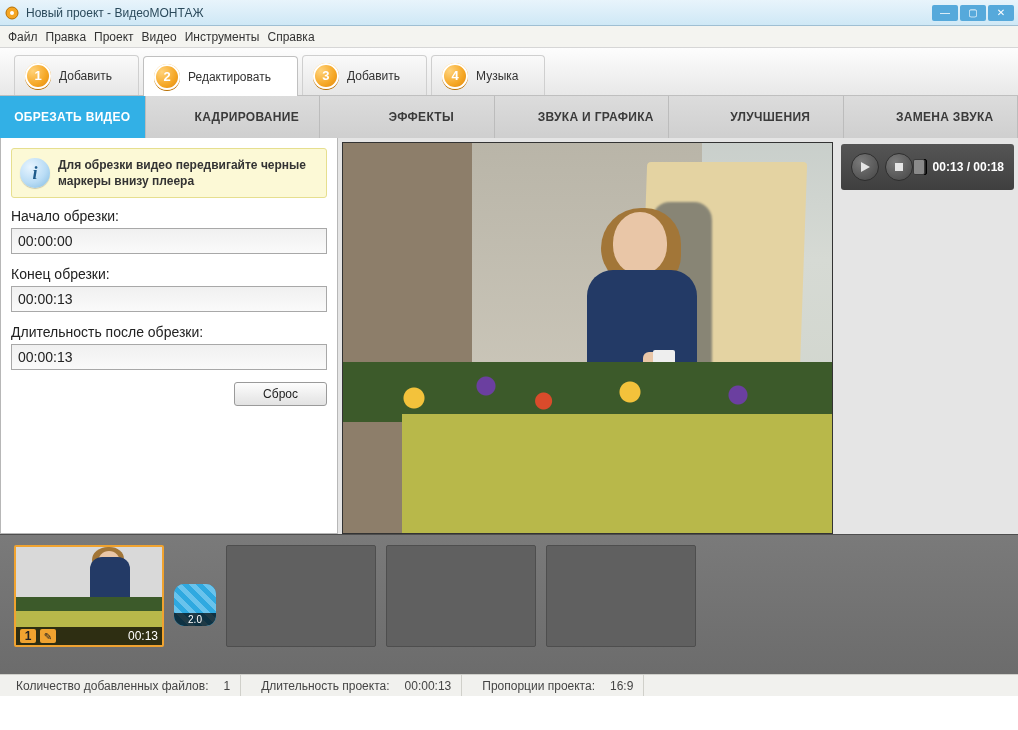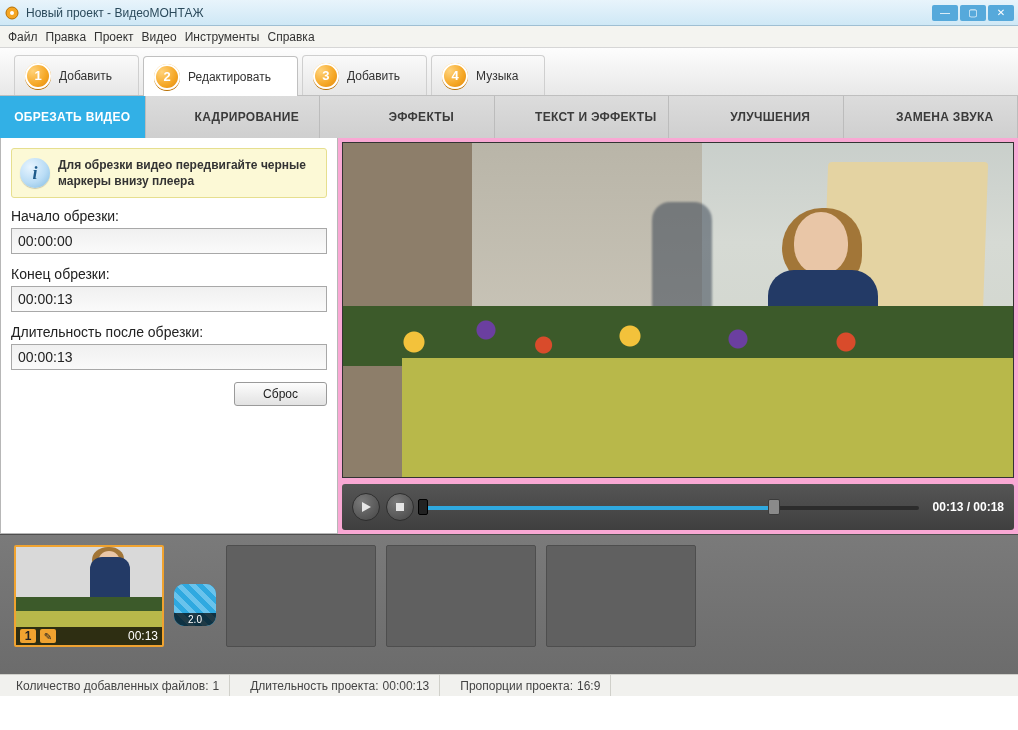--- a/index.html
+++ b/index.html
@@ -33,21 +33,21 @@
 
 .mainrow { display:flex; height:396px; background:#555; }
 .leftpanel { width:338px; background:#fff; border:1px solid #b7b7b7; border-top:none; padding:10px; }
 .infobox { background:#fcf9d6; border:1px solid #e6df8f; border-radius:3px; padding:8px 8px 8px 46px; position:relative; color:#333; font-weight:bold; margin-bottom:10px; line-height:1.35; }
 .infobox .i { position:absolute; left:8px; top:50%; transform:translateY(-50%); width:30px; height:30px; border-radius:50%; background:radial-gradient(circle at 35% 30%,#e8f5ff,#b9dcf5 55%,#7fb9e0); display:flex; align-items:center; justify-content:center; color:#1e5b8b; font-style:italic; font-family:Georgia,serif; font-size:18px; font-weight:bold; box-shadow:0 1px 1px rgba(0,0,0,.2);}
 .field-label { color:#222; font-size:14px; margin-bottom:4px; }
 .field-value { width:100%; height:26px; border:1px solid #a8a8a8; background:linear-gradient(#f0f0f0,#fafafa); padding:0 6px; display:flex; align-items:center; font-size:14px; color:#222; margin-bottom:12px; }
 .reset-wrap { display:flex; justify-content:flex-end; }
 .btn { height:24px; padding:0 28px; border:1px solid #9a9a9a; border-radius:3px; background:linear-gradient(#fdfdfd,#e2e2e2); cursor:pointer; color:#222; }
 
-.preview { flex:1; background:#f9a8d4; display:flex; flex-direction:column; }
+.preview { flex:1; background:#e5e5e5; display:flex; flex-direction:row; }
 .preview-img { flex:1; margin:4px 4px 0 4px; position:relative; background:#d9d9d9; overflow:hidden; }
 .preview-img .scene { position:absolute; inset:0; }
 
 .sky { position:absolute; inset:0; background:linear-gradient(#c9cfcb,#d6dad4 30%,#cdd2c8); }
 .bld { position:absolute; left:0; top:0; width:140px; height:100%; background:#8d7e6a; }
 .bld2 { position:absolute; left:130px; top:0; width:230px; height:100%; background:linear-gradient(#b9b5a8,#d5d0c3); }
 .umb { position:absolute; right:30px; top:20px; width:160px; height:240px; background:#e4d3a2; border-radius:4px; transform:skewX(-2deg);}
 .woman { position:absolute; right:120px; top:60px; width:160px; height:220px; }
 .woman .head{position:absolute;left:60px;top:10px;width:54px;height:62px;background:#e9c6a7;border-radius:50% 50% 46% 46%;}
 .woman .hair{position:absolute;left:48px;top:6px;width:80px;height:80px;background:#a27638;border-radius:50% 45% 40% 50%;}
@@ -91,21 +91,21 @@
 .clipbar .edit::before{content:"✎";color:#222;font-size:10px;}
 .trans { width:42px; height:42px; align-self:center; background:#2fa9e0; border-radius:10px; position:relative; overflow:hidden; }
 .trans::before{content:"";position:absolute;inset:0;background:repeating-linear-gradient(45deg,#69c3ec 0 5px,#2fa9e0 5px 10px);}
 .trans .lbl{position:absolute;left:0;right:0;bottom:0;background:rgba(0,0,0,.7);color:#fff;text-align:center;font-size:10px;line-height:13px;}
 .addclip { width:150px; height:102px; background:#606060; border:1px solid #4e4e4e; border-radius:2px; display:flex; flex-direction:column; align-items:center; justify-content:center; gap:8px; color:#9c9c9c; cursor:pointer; }
 .addclip svg{width:42px;height:42px;fill:#8a8a8a;}
 .ph { width:150px; height:102px; background:#606060; border:1px solid #4e4e4e; border-radius:2px; }
 
 
 .status { height:22px; background:#f1f1ee; border-top:1px solid #cfcfca; display:flex; align-items:center; padding:0 6px; gap:10px; color:#444; }
-.status .cell{ padding:0 10px; border-right:1px solid #d0d0ca; height:100%; display:flex; align-items:center; gap:4px;}
+.status .cell{ padding:0 10px; border-right:1px solid #d0d0ca; height:100%; display:flex; align-items:center; gap:15px;}
 </style>
 </head>
 <body>
 
 <div class="titlebar">
   <span class="app-icon">
     <svg viewBox="0 0 16 16">
         <circle cx="8" cy="8" r="6" fill="#f5a623" stroke="#b76f00"></circle>
         <circle cx="8" cy="8" r="2" fill="#fff"></circle>
       </svg>
@@ -143,21 +143,21 @@
   <div class="steptab">
     <span class="stepicon">4</span>
     <span>Музыка</span>
   </div>
 </div>
 
 <div class="subtabs">
   <div class="subtab active">ОБРЕЗАТЬ ВИДЕО</div>
   <div class="subtab">КАДРИРОВАНИЕ</div>
   <div class="subtab">ЭФФЕКТЫ</div>
-  <div class="subtab">ТЕКСТ И ЭФФЕКТЫ</div>
+  <div class="subtab">ЗВУКА И ГРАФИКА</div>
   <div class="subtab">УЛУЧШЕНИЯ</div>
   <div class="subtab">ЗАМЕНА ЗВУКА</div>
 </div>
 
 <div class="mainrow">
   <div class="leftpanel">
     <div class="infobox">
       <span class="i">i</span>
       <span>Для обрезки видео передвигайте черные маркеры внизу плеера</span>
     </div>

